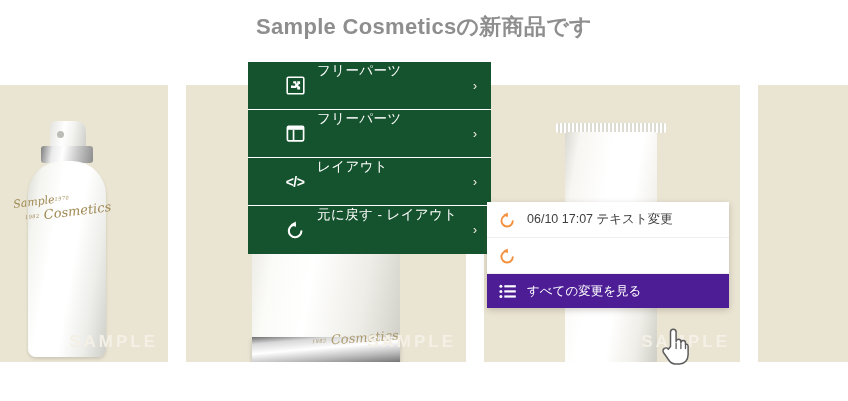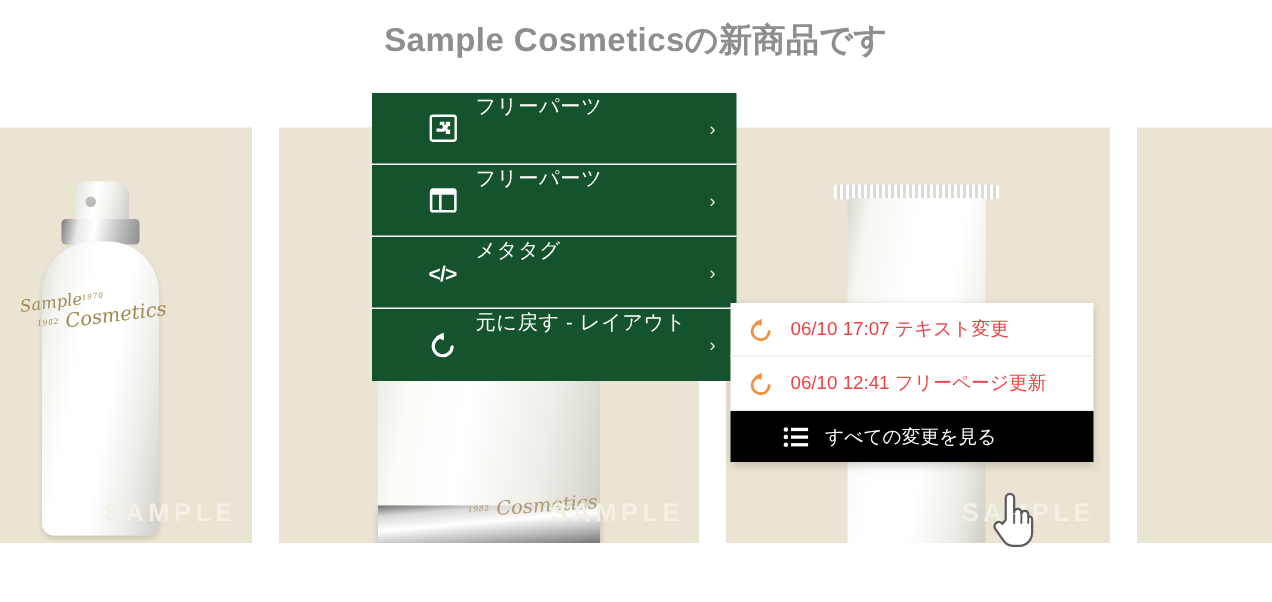--- a/index.html
+++ b/index.html
@@ -144,24 +144,24 @@
   }
   .sub-item {
     height: 36px; display: flex; align-items: center;
     border-bottom: 1px solid #eeeeee;
     cursor: pointer;
   }
   .sub-item .si-icon {
     flex: 0 0 40px; display:flex; align-items:center; justify-content:center;
   }
   .sub-item .si-label {
-    font-size: 12.5px; color: #ef4444; white-space: nowrap;
+    font-size: 12.5px; color: #404040; white-space: nowrap;
   }
   .sub-item.accent {
-    background: #000000; border-bottom: none; height: 34px; padding-left: 23px;
+    background: #4c1d95; border-bottom: none; height: 34px;
   }
   .sub-item.accent .si-label { color: #ffffff; }
 
   
   .cursor { position: absolute; left: 659px; top: 326px; z-index: 60; }
 </style>
 </head>
 <body>
 
 <div id="stage">
@@ -230,21 +230,21 @@
           <rect x="1.4" y="2.4" width="16.2" height="3.4" fill="#fff"></rect>
           <rect x="6.7" y="5.8" width="1.7" height="11" fill="#fff"></rect>
         </svg>
       </span>
       <span class="mi-label">フリーパーツ</span>
       <span class="mi-chev">›</span>
     </div>
 
     <div class="menu-item">
       <span class="mi-icon code-icon">&lt;/&gt;</span>
-      <span class="mi-label">メタタグ</span>
+      <span class="mi-label">レイアウト</span>
       <span class="mi-chev">›</span>
     </div>
 
     <div class="menu-item">
       <span class="mi-icon">
         <svg width="20" height="20" viewBox="0 0 20 20">
           <path d="M16.4 11.2A6.3 6.3 0 1 1 10 4.6" fill="none" stroke="#fff" stroke-width="2.1" stroke-linecap="round"></path>
           <path d="M10.8 1.6 L10.8 7.0 L5.6 4.4 Z" fill="#fff"></path>
         </svg>
       </span>
@@ -266,21 +266,20 @@
     </div>
 
 
     <div class="sub-item">
       <span class="si-icon">
         <svg width="18" height="18" viewBox="0 0 20 20">
           <path d="M16.4 11.2A6.3 6.3 0 1 1 10 4.6" fill="none" stroke="#f3913e" stroke-width="2.1" stroke-linecap="round"></path>
           <path d="M10.8 1.6 L10.8 7.0 L5.6 4.4 Z" fill="#f3913e"></path>
         </svg>
       </span>
-      <span class="si-label">06/10 12:41 フリーページ更新</span>
     </div>
 
     <div class="sub-item accent">
       <span class="si-icon">
         <svg width="17" height="15" viewBox="0 0 17 15">
           <circle cx="1.9" cy="2.3" r="1.5" fill="#fff"></circle>
           <circle cx="1.9" cy="7.4" r="1.5" fill="#fff"></circle>
           <circle cx="1.9" cy="12.5" r="1.5" fill="#fff"></circle>
           <rect x="5.3" y="1.2" width="11.5" height="2.2" fill="#fff"></rect>
           <rect x="5.3" y="6.3" width="11.5" height="2.2" fill="#fff"></rect>

